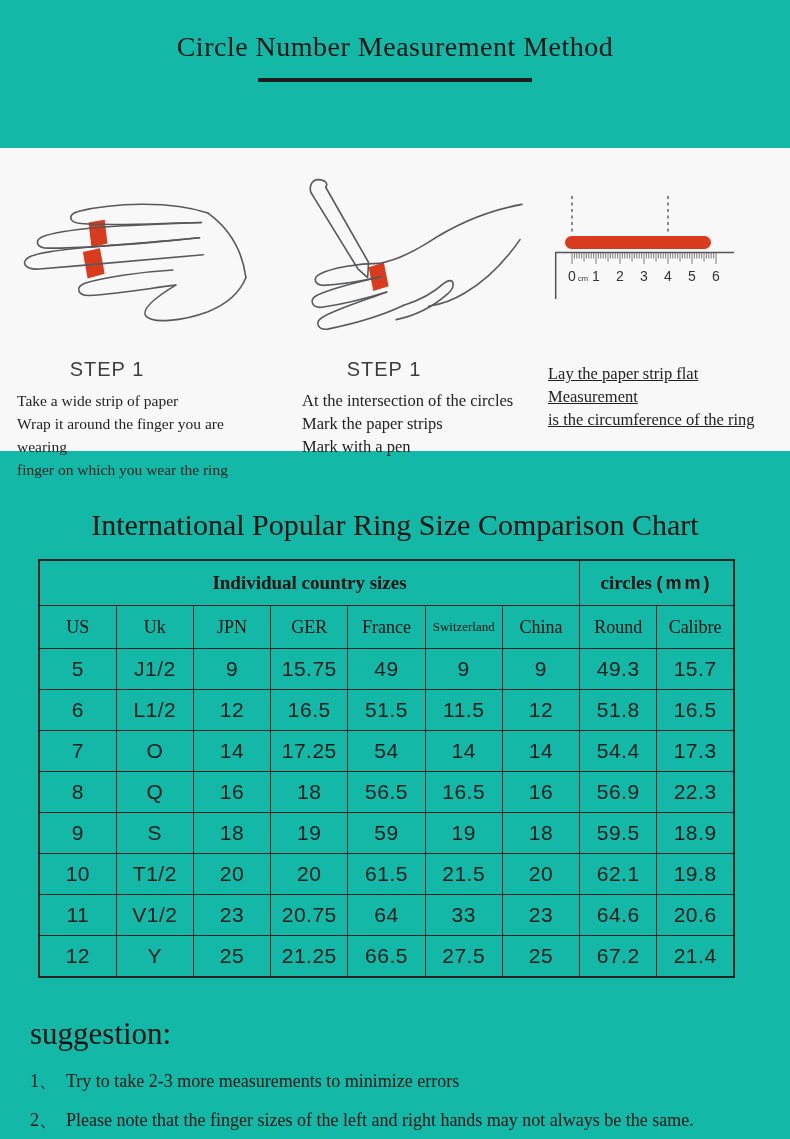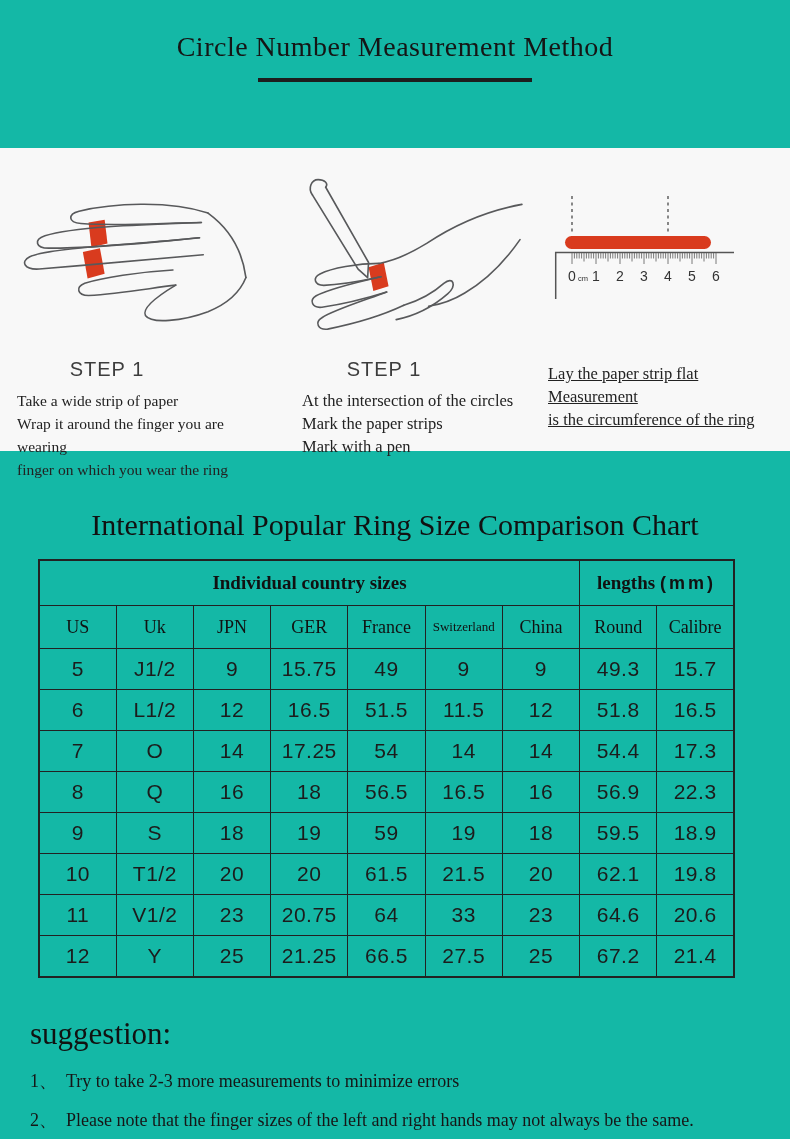--- a/index.html
+++ b/index.html
@@ -205,21 +205,21 @@
       </div>
     </div>
   </div>
 
   <h2 class="chart-title">International Popular Ring Size Comparison Chart</h2>
 
   <table class="ring-table">
     <thead>
       <tr>
         <th colspan="7" class="group-hdr">Individual country sizes</th>
-        <th colspan="2" class="group-hdr"><span>lengths</span> <span class="unit">(mm)</span></th>
+        <th colspan="2" class="group-hdr"><span>circles</span> <span class="unit">(mm)</span></th>
       </tr>
       <tr class="col-hdrs">
         <th>US</th>
         <th>Uk</th>
         <th>JPN</th>
         <th>GER</th>
         <th>France</th>
         <th class="small">Switzerland</th>
         <th>China</th>
         <th>Round</th>

